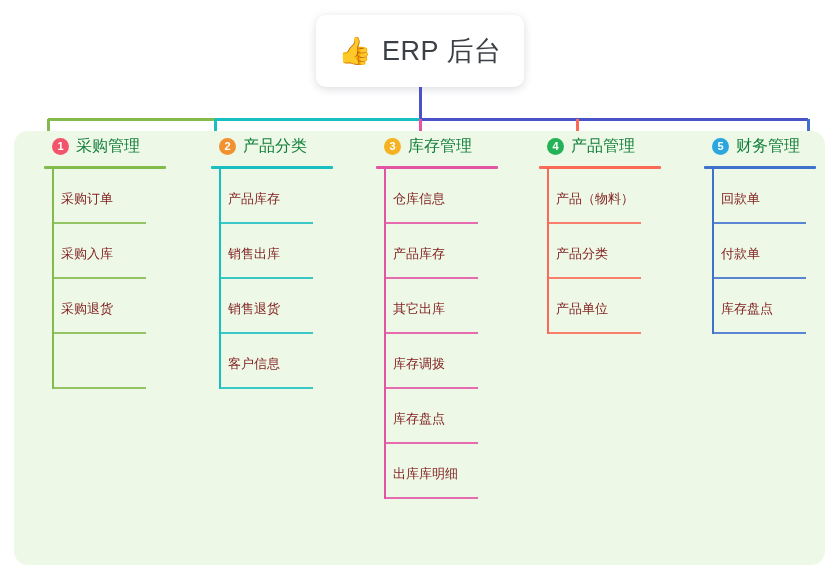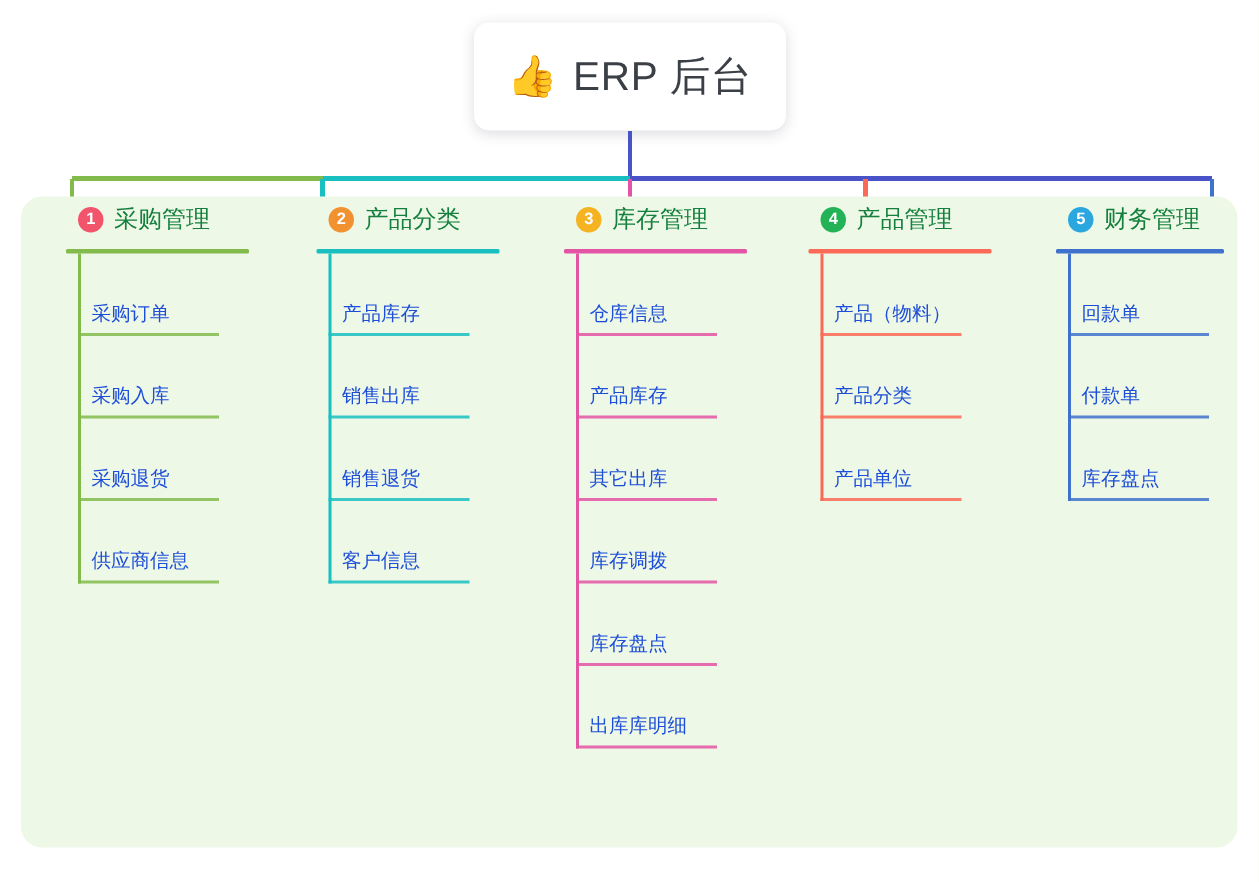--- a/index.html
+++ b/index.html
@@ -120,23 +120,23 @@
   }
   .item {
     position: relative;
     height: 55px;
     box-sizing: border-box;
     display: flex;
     align-items: flex-end;
   }
   .item-label {
     font-size: 13px;
-    color: #1d4ed8;
+    color: #7f1d1d;
     padding-left: 31px;
-    padding-bottom: 6px;
+    padding-bottom: 16px;
     white-space: nowrap;
   }
   .item-rule {
     position: absolute;
     left: 22px;
     bottom: 0;
     height: 2px;
     width: 94px;
   }
 </style>
@@ -179,21 +179,20 @@
           </div>
           <div class="item">
             <span class="item-label">采购入库</span>
             <div class="item-rule" style="background: rgb(130, 187, 75); opacity: 0.85;"></div>
           </div>
           <div class="item">
             <span class="item-label">采购退货</span>
             <div class="item-rule" style="background: rgb(130, 187, 75); opacity: 0.85;"></div>
           </div>
           <div class="item">
-            <span class="item-label">供应商信息</span>
             <div class="item-rule" style="background: rgb(130, 187, 75); opacity: 0.85;"></div>
           </div>
         </div>
       </div>
       <div class="col" style="left: 197px; width: 160px;">
         <div class="col-head">
           <span class="badge" style="background: rgb(242, 145, 47);">2</span>
           <span class="col-title">产品分类</span>
         </div>
         <div class="head-rule" style="background: rgb(25, 191, 192); width: 122px; margin-left: 14px;"></div>

